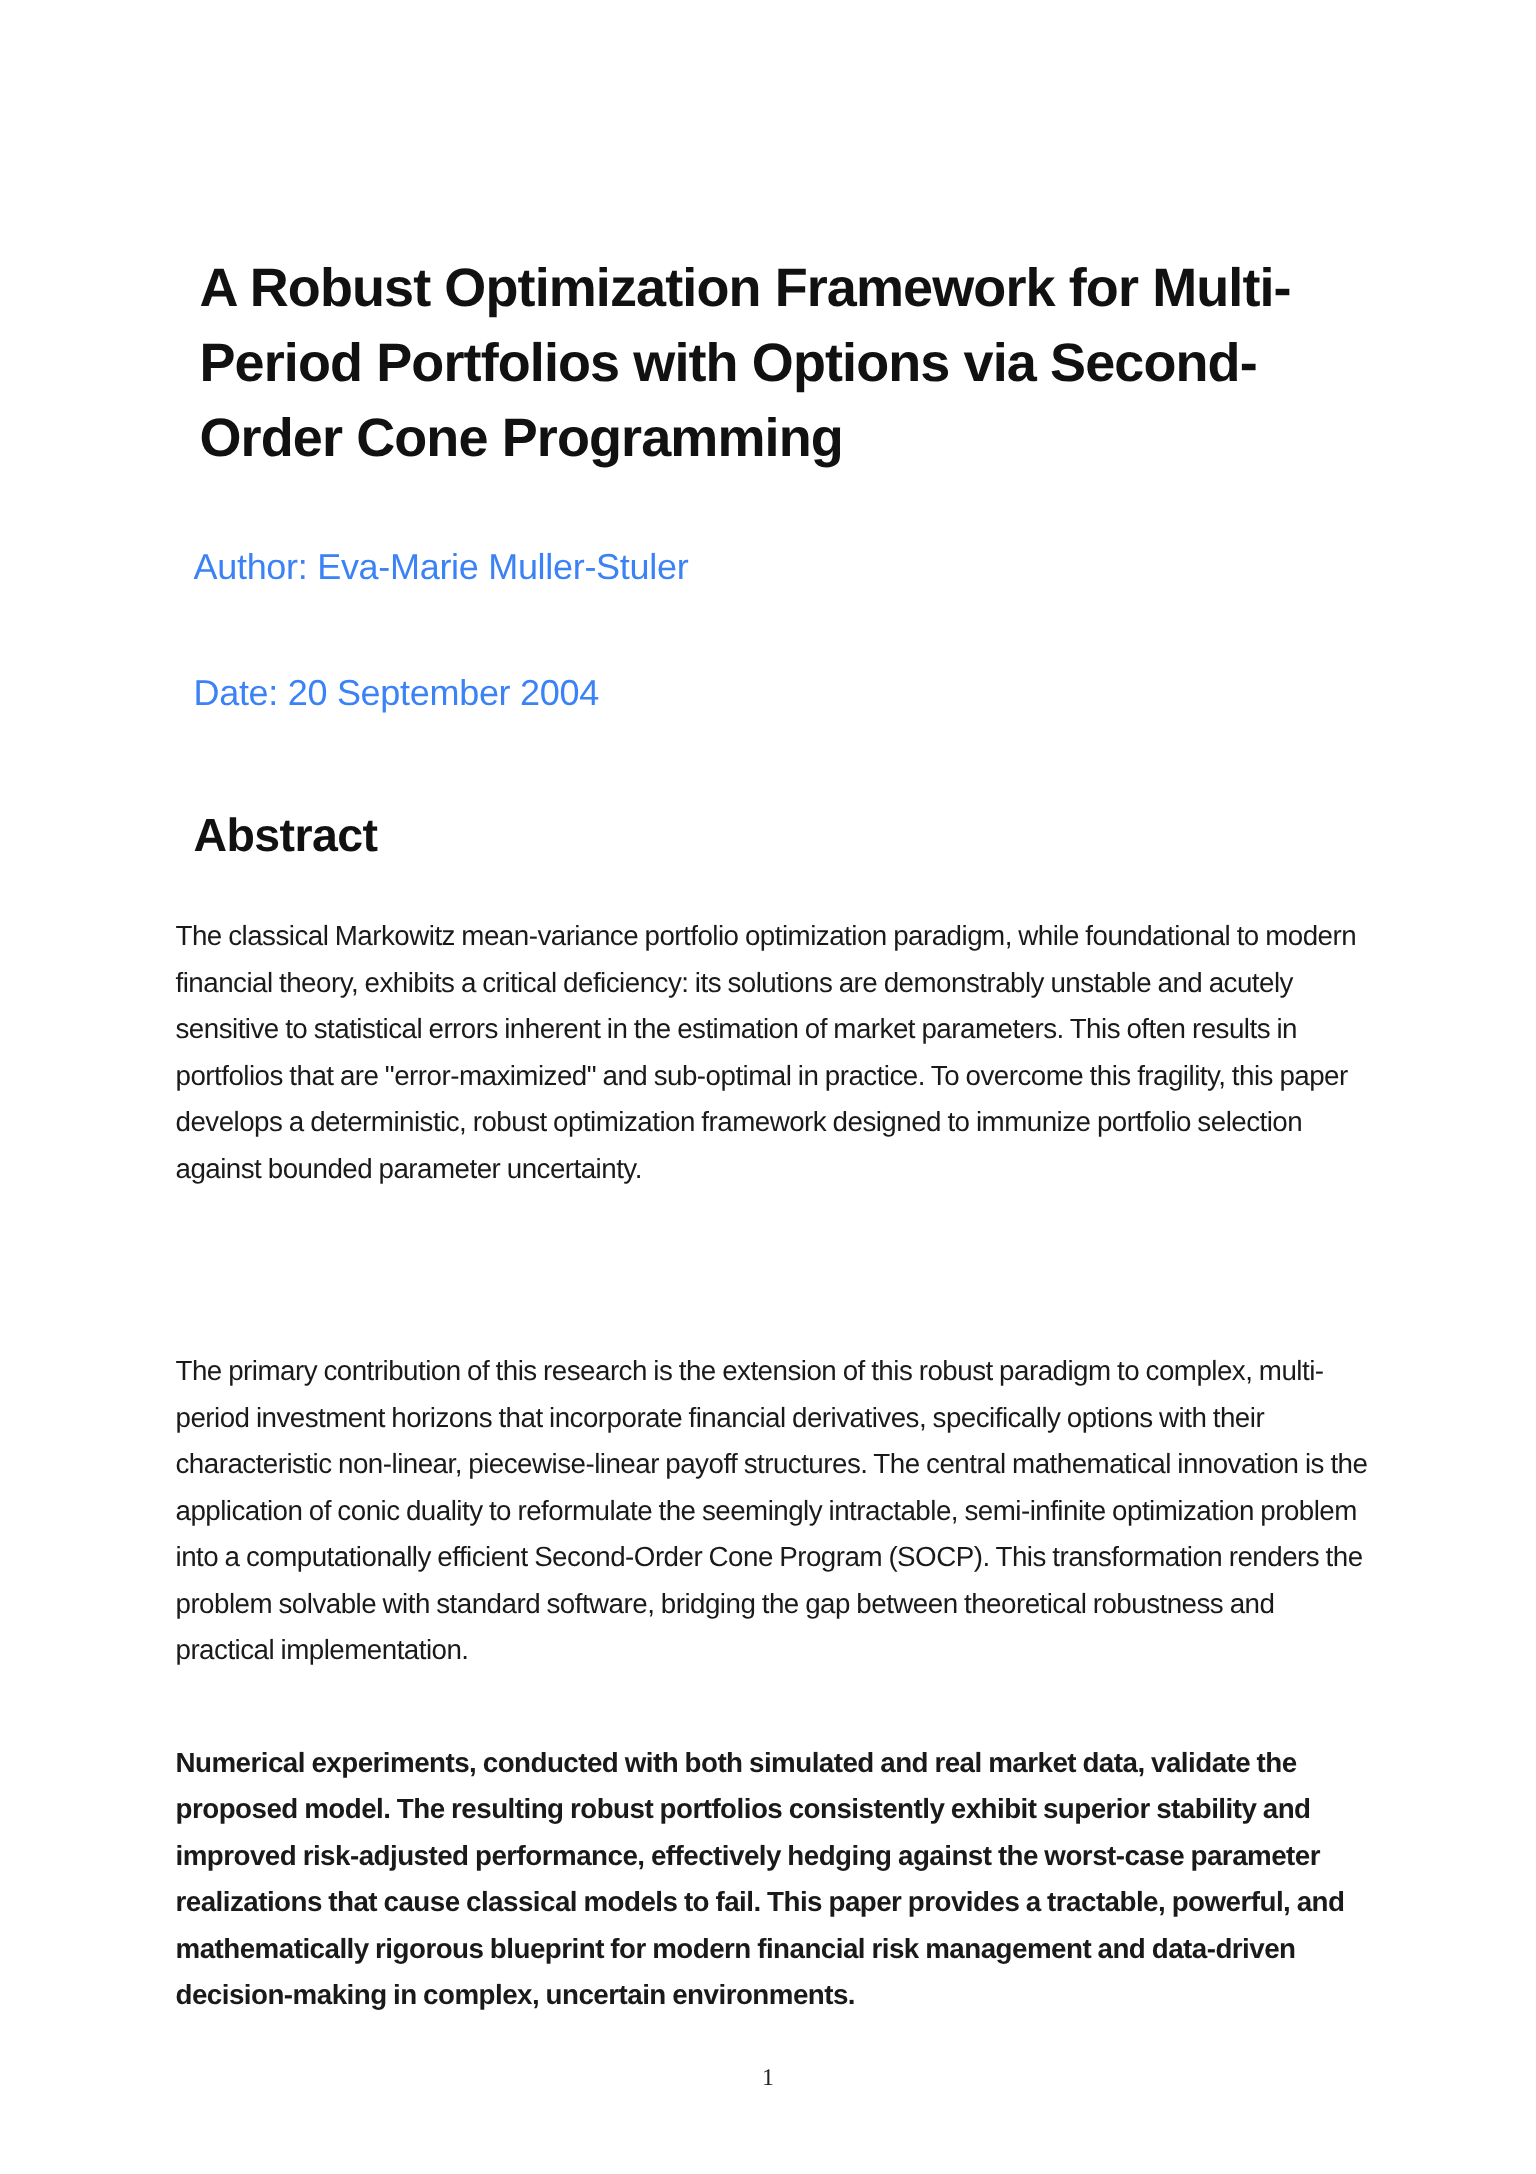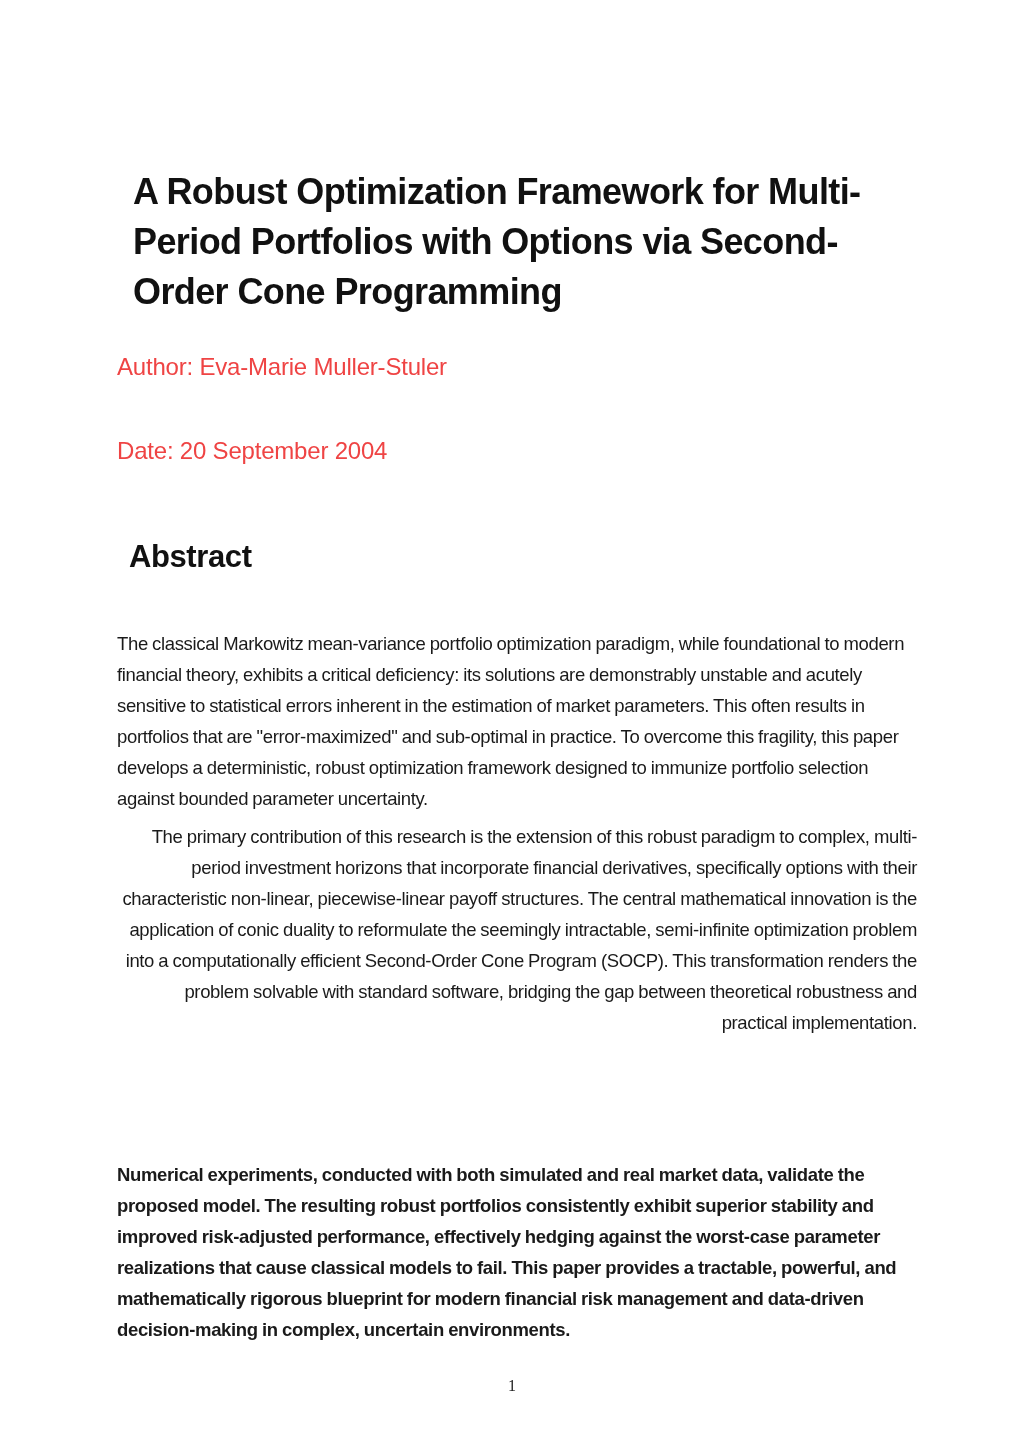--- a/index.html
+++ b/index.html
@@ -29,25 +29,25 @@
       margin: 16px;
       font-size: 36px;
       line-height: 50px;
       font-weight: bold;
       letter-spacing: -0.6px;
       color: #111111;
     }
     .meta {
       position: absolute;
       left: 0;
-      margin: 0;
+      margin: 12px;
       font-size: 24px;
       line-height: 30px;
       font-weight: normal;
-      color: #ef4444;
+      color: #3b82f6;
       letter-spacing: -0.2px;
     }
     .author { top: 352px; }
     .date { top: 436px; }
     .abstract-heading {
       position: absolute;
       top: 526px;
       left: 0;
       margin: 12px;
       font-size: 31px;
@@ -60,22 +60,22 @@
       position: absolute;
       left: 0;
       width: 800px;
       margin: 0;
       font-size: 18.5px;
       line-height: 31px;
       color: #1a1a1a;
       letter-spacing: -0.35px;
       word-spacing: -0.5px;
     }
-    .para-1 { top: 628px; }
-    .para-2 { top: 821px; text-align: right; }
+    .para-1 { top: 608px; }
+    .para-2 { top: 898px; }
     .para-3 { top: 1159px; font-weight: bold; }
     .page-number {
       position: absolute;
       top: 1377px;
       left: 0;
       width: 1024px;
       text-align: center;
       font-family: "Liberation Serif", "DejaVu Serif", serif;
       font-size: 16px;
       color: #222222;

